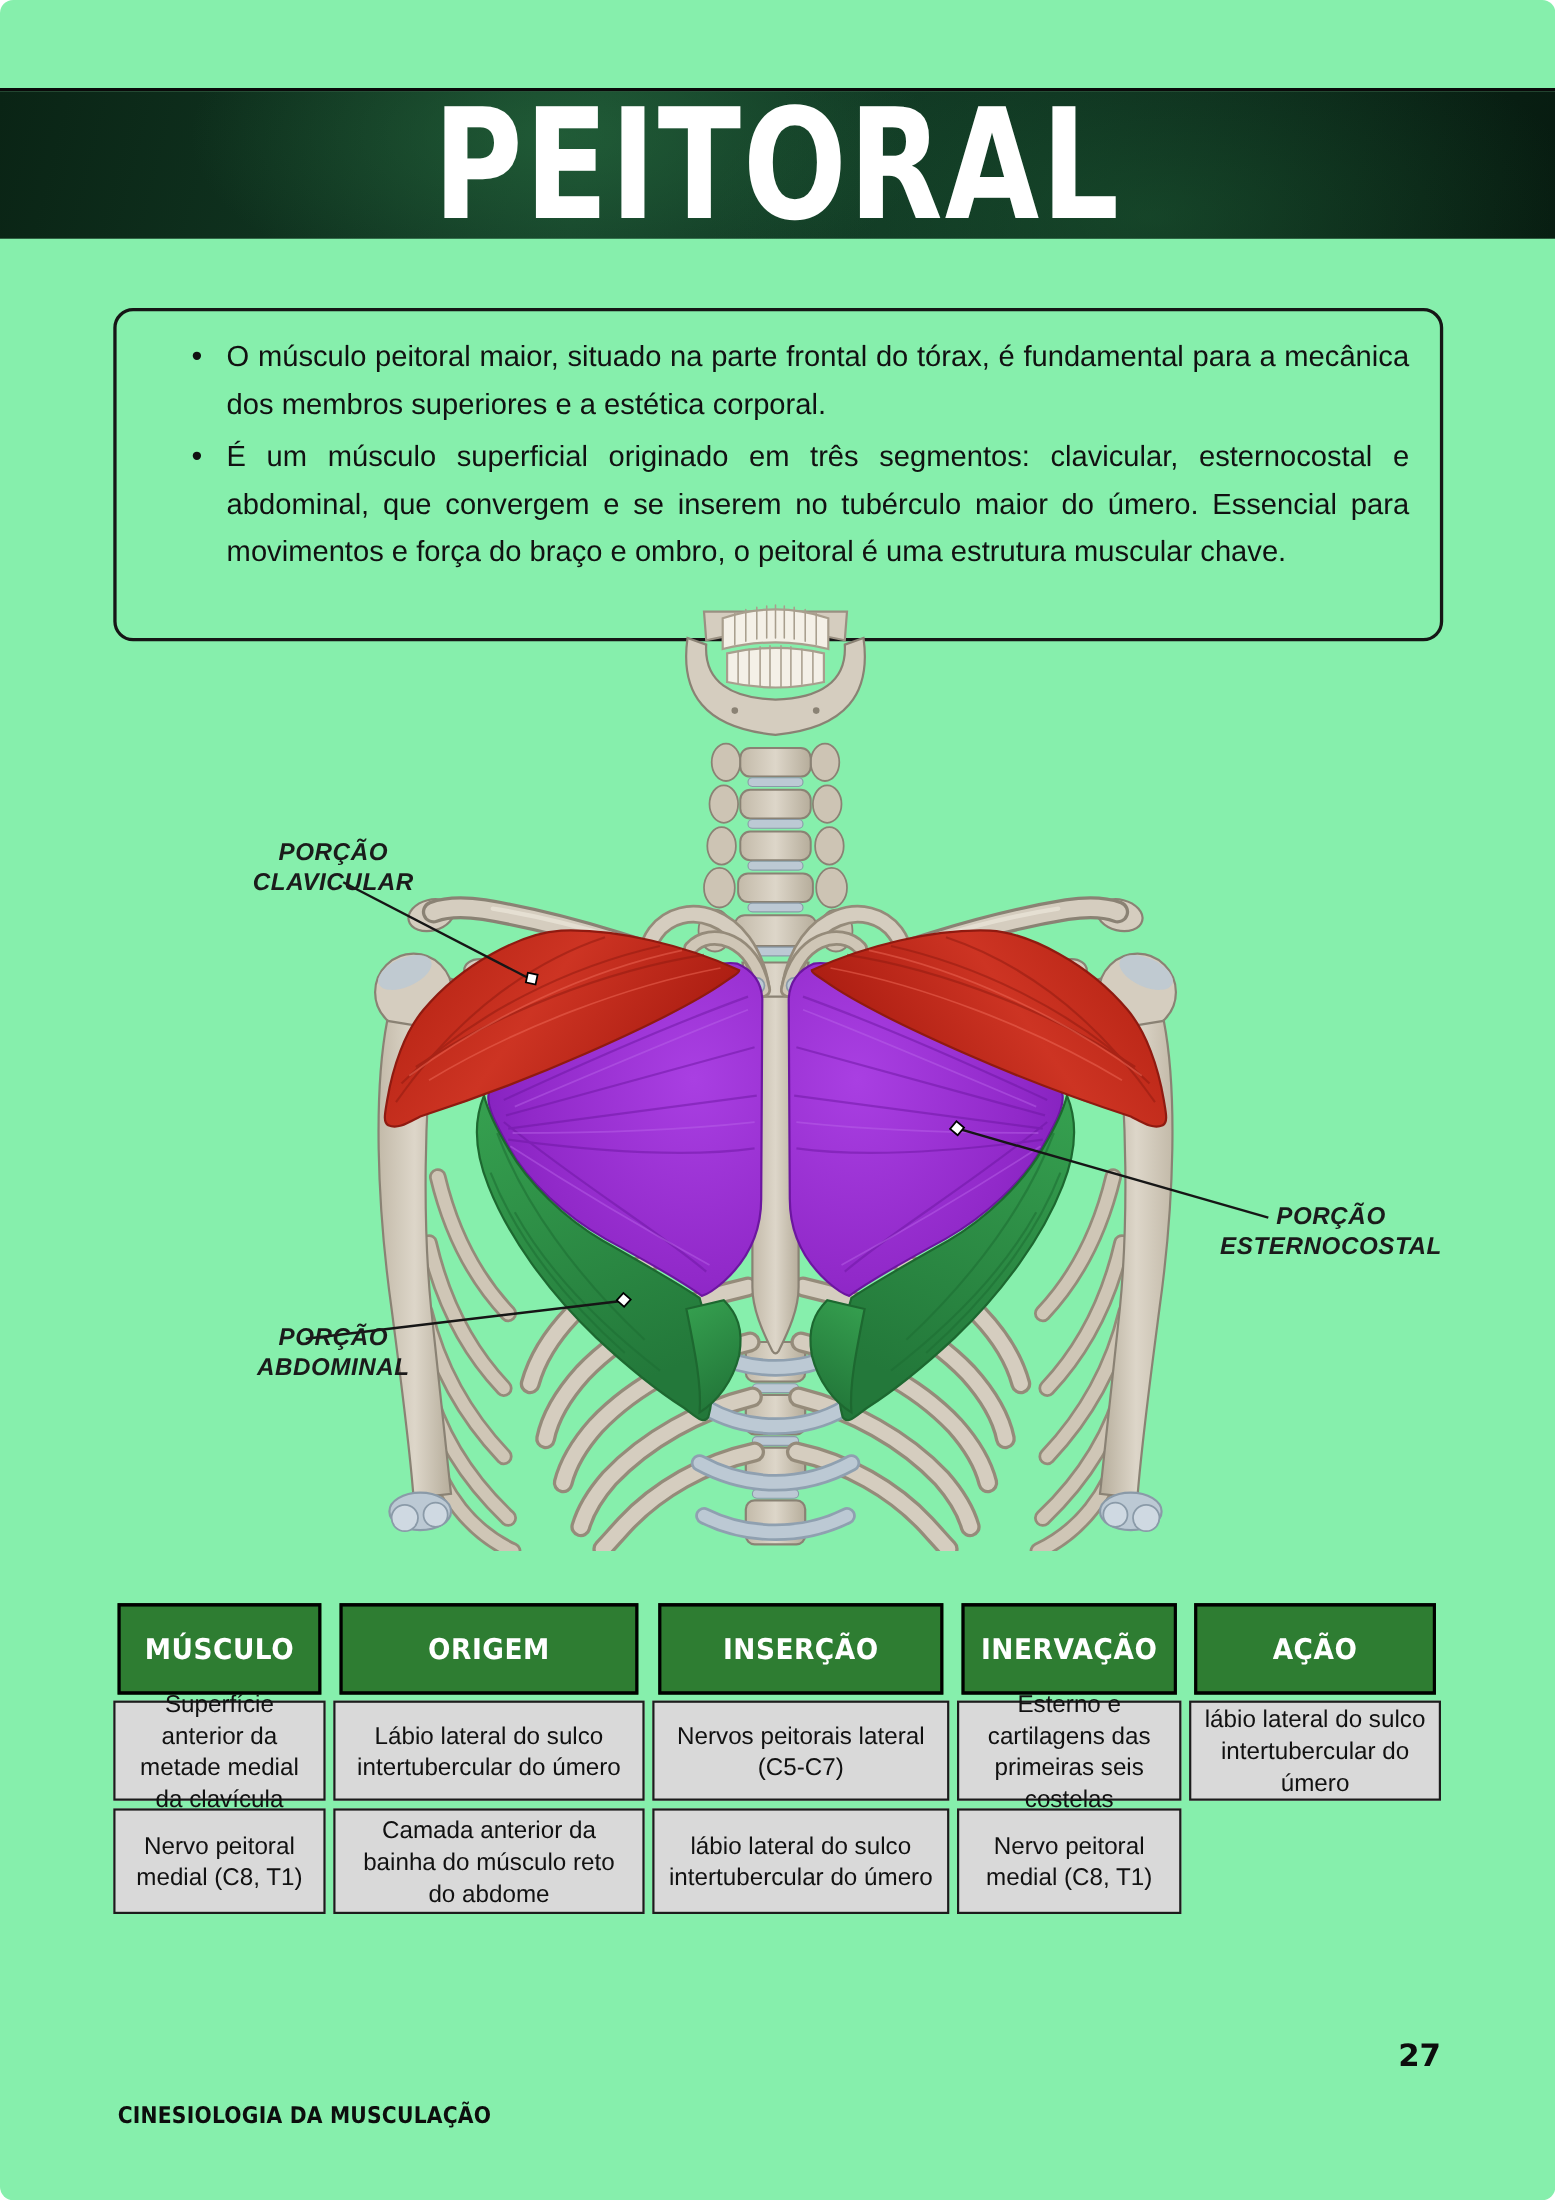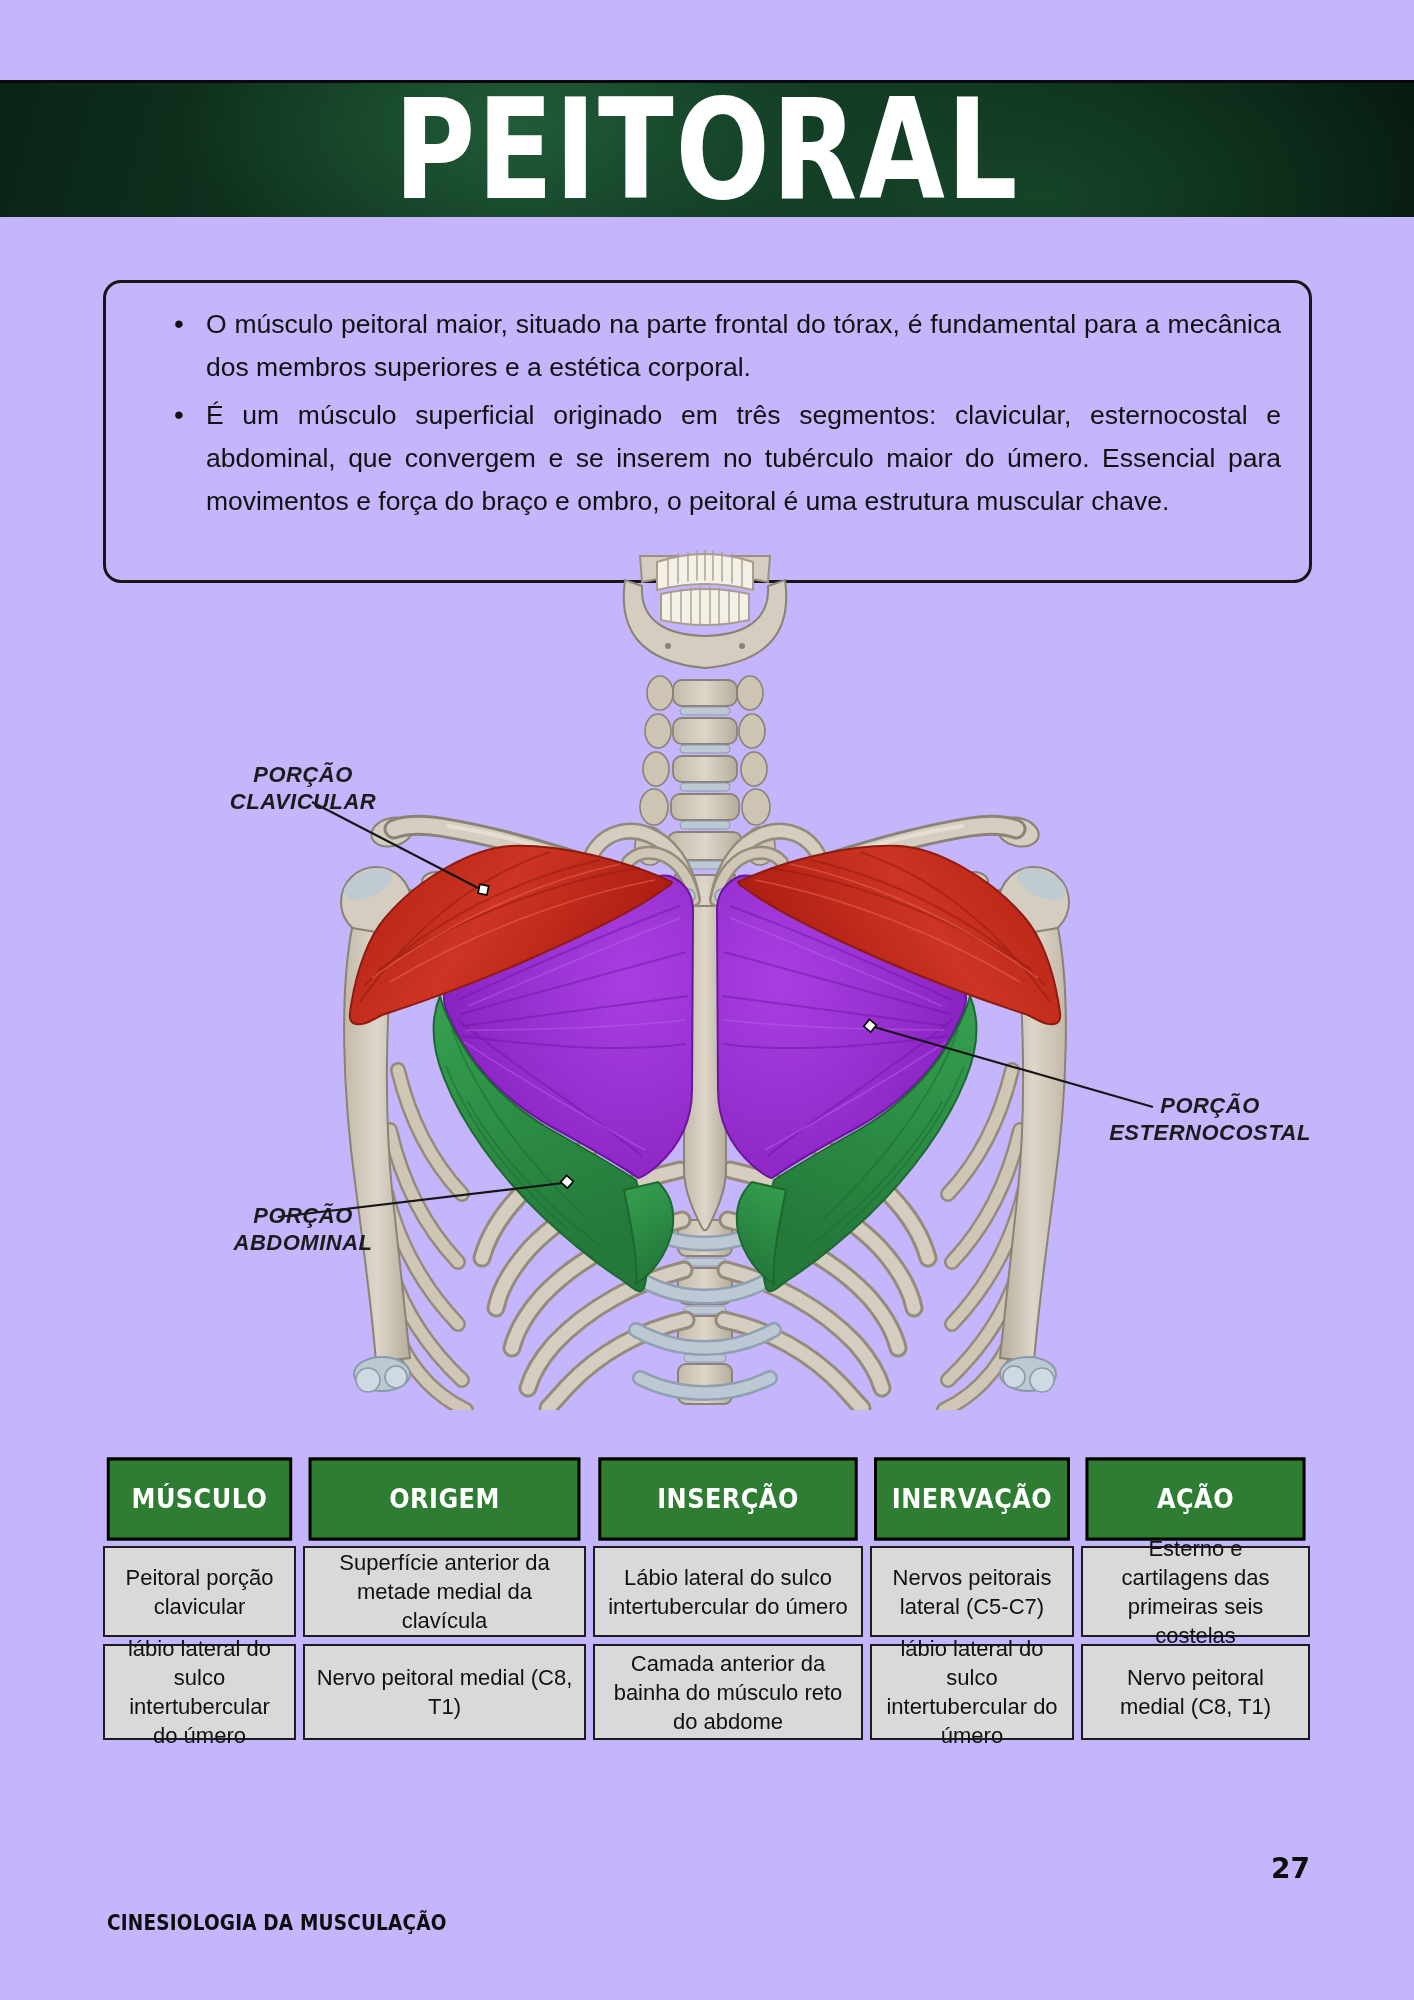--- a/index.html
+++ b/index.html
@@ -1,19 +1,19 @@
 <!DOCTYPE html>
 <html><head>
 <meta charset="utf-8">
 <style>
   * { margin:0; padding:0; box-sizing:border-box; }
   html,body { background:#ffffff; }
   #page {
-    position:relative; width:1414px; height:2000px; background:#c4b5fd;
-    font-family:"Liberation Sans", sans-serif; color:#1a1a1a; overflow:hidden;
+    position:relative; width:1414px; height:2000px; background:#86efac;
+    font-family:"Liberation Sans", sans-serif; color:#1a1a1a; overflow:hidden;border-radius:12px;
   }
   
   #banner {
     position:absolute; left:0; top:80px; width:1414px; height:137px;
     border-top:3px solid #0a0a0a;
     background:
       radial-gradient(ellipse 480px 220px at 36% 30%, rgba(45,120,70,.50), rgba(0,0,0,0) 70%),
       radial-gradient(ellipse 560px 260px at 74% 85%, rgba(35,105,60,.40), rgba(0,0,0,0) 72%),
       linear-gradient(104deg, #0a2415 0%, #143f28 38%, #0f3421 62%, #071b10 100%);
     display:flex; align-items:center; justify-content:center;
@@ -393,21 +393,20 @@
     </svg>
   </div>
 
   <div id="muscle-table">
     <div class="th">MÚSCULO</div>
     <div class="th">ORIGEM</div>
     <div class="th">INSERÇÃO</div>
     <div class="th">INERVAÇÃO</div>
     <div class="th">AÇÃO</div>
 
-    <div class="td">Peitoral porção clavicular</div>
     <div class="td">Superfície anterior da metade medial da clavícula</div>
     <div class="td">Lábio lateral do sulco intertubercular do úmero</div>
     <div class="td">Nervos peitorais lateral (C5-C7)</div>
 
     <div class="td">Esterno e cartilagens das primeiras seis costelas</div>
     <div class="td">lábio lateral do sulco intertubercular do úmero</div>
     <div class="td">Nervo peitoral medial (C8, T1)</div>
 
     <div class="td">Camada anterior da bainha do músculo reto do abdome</div>
     <div class="td">lábio lateral do sulco intertubercular do úmero</div>

